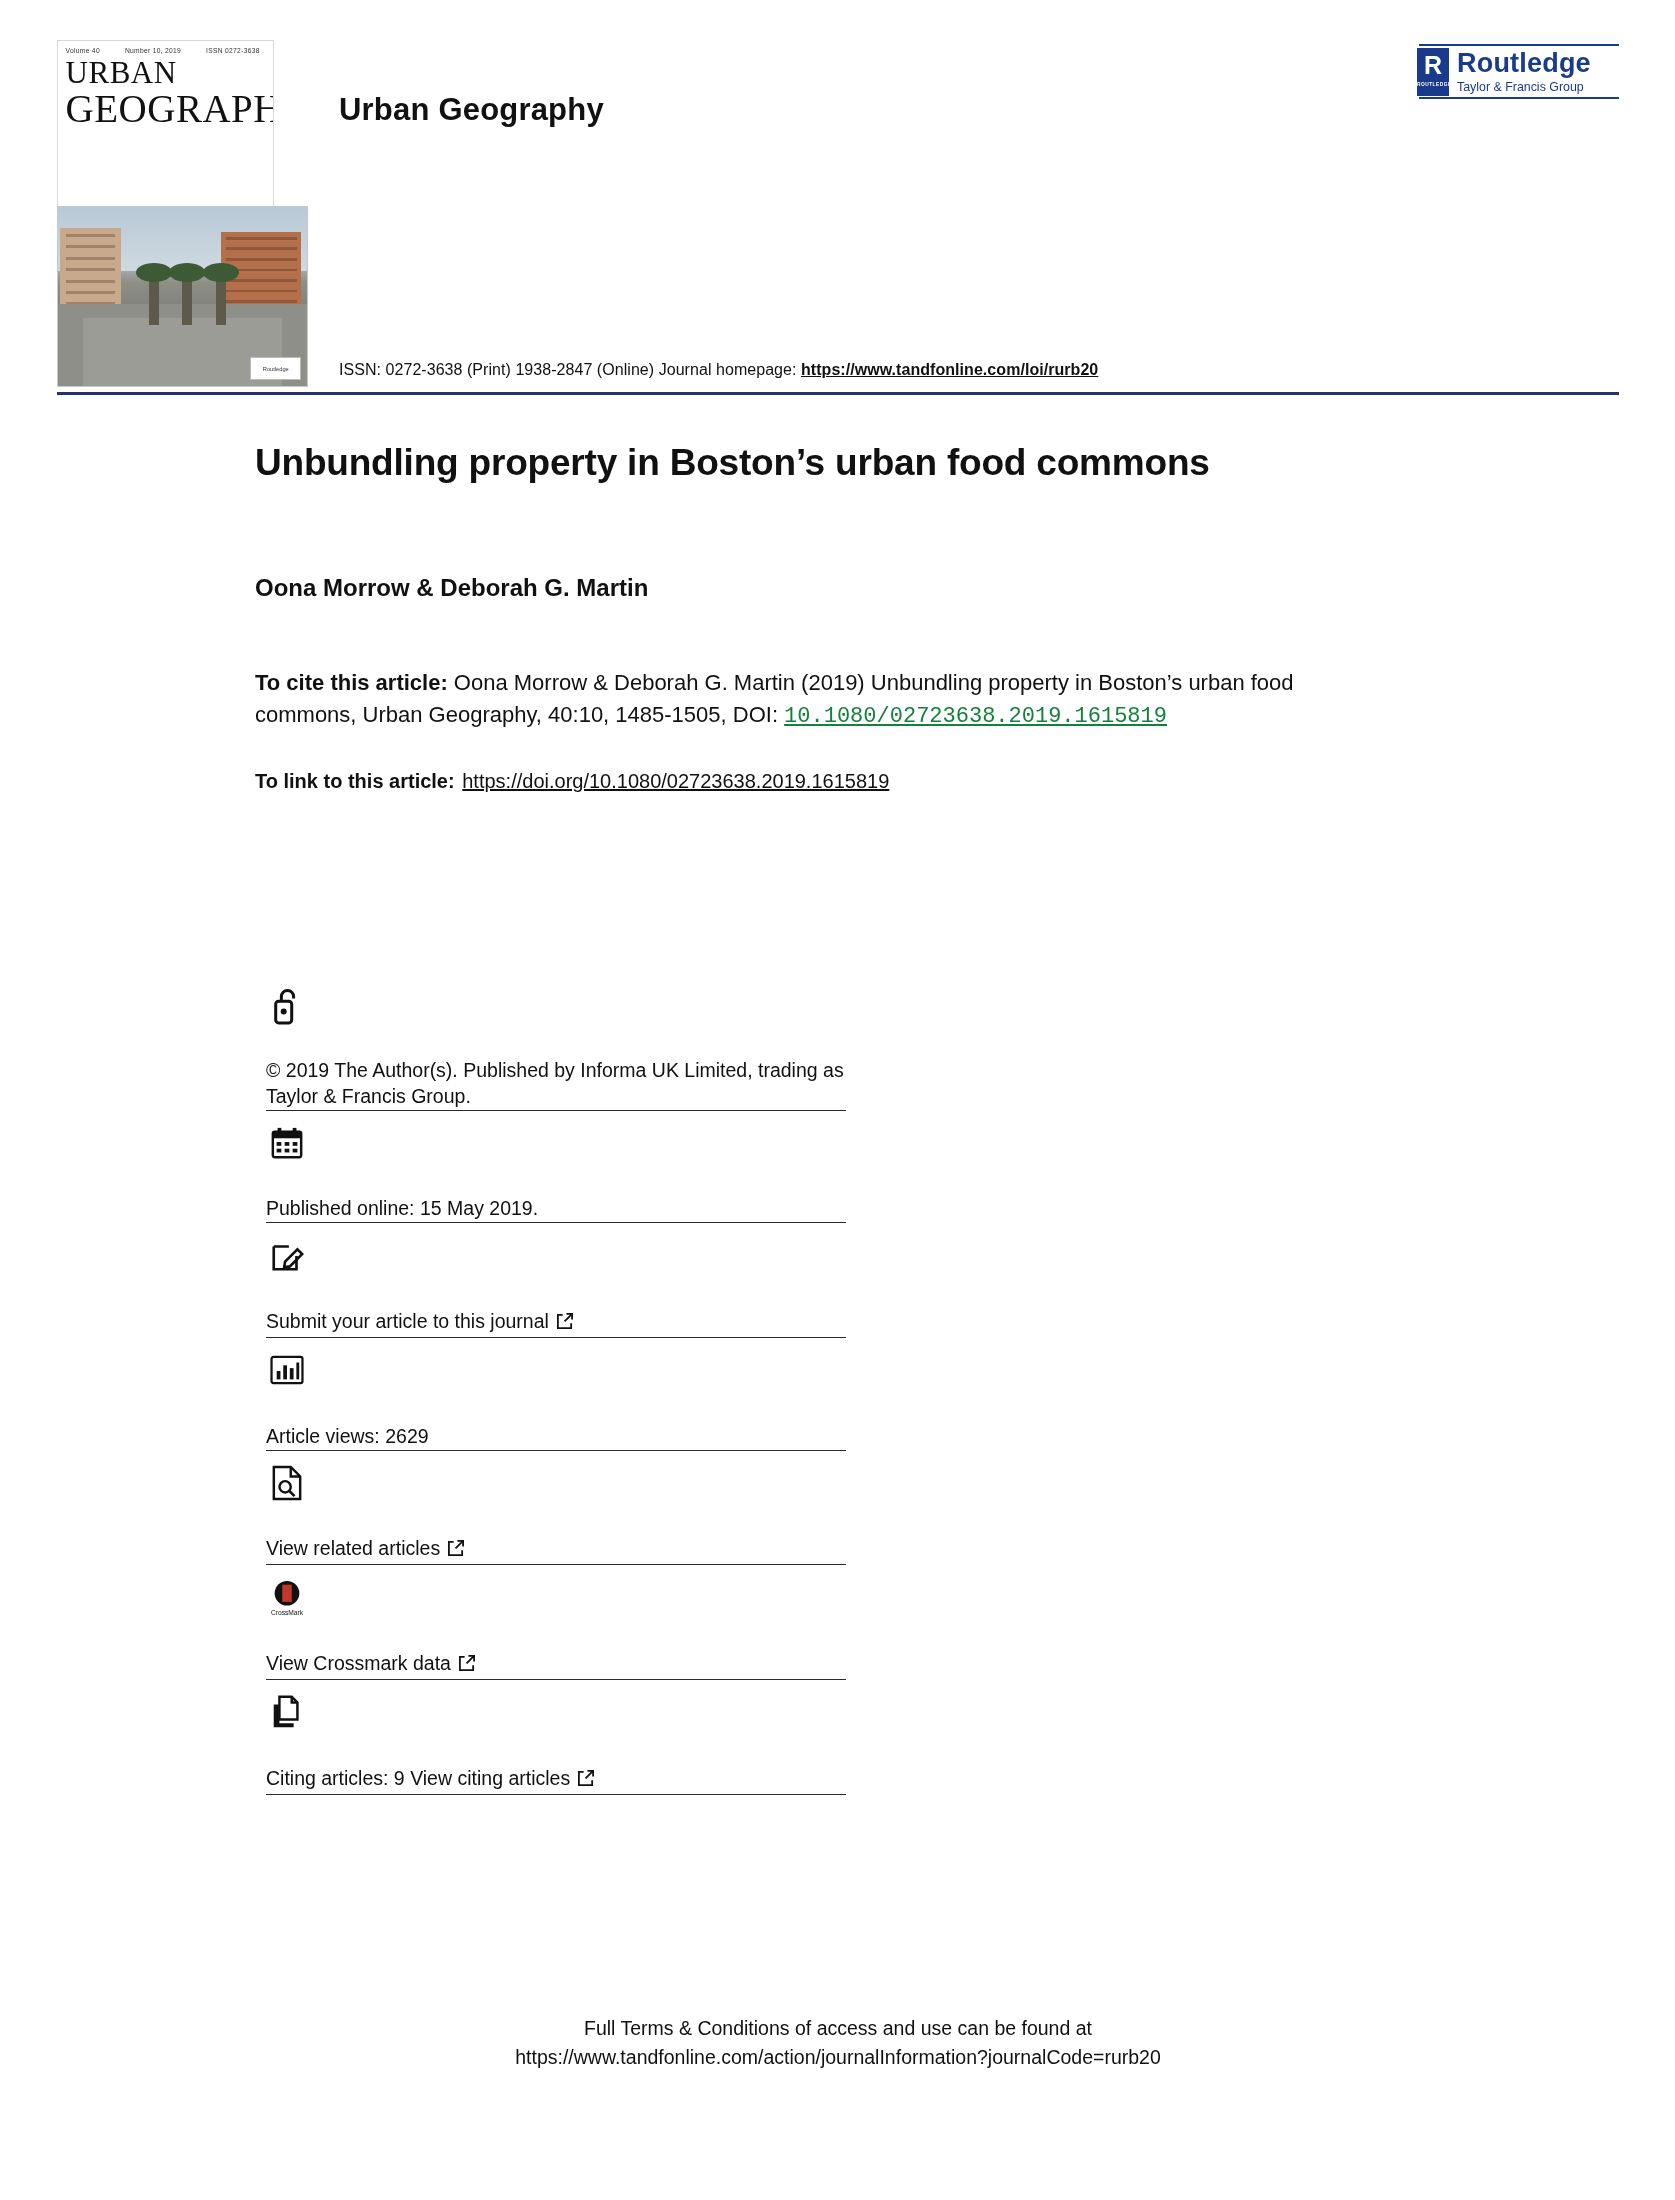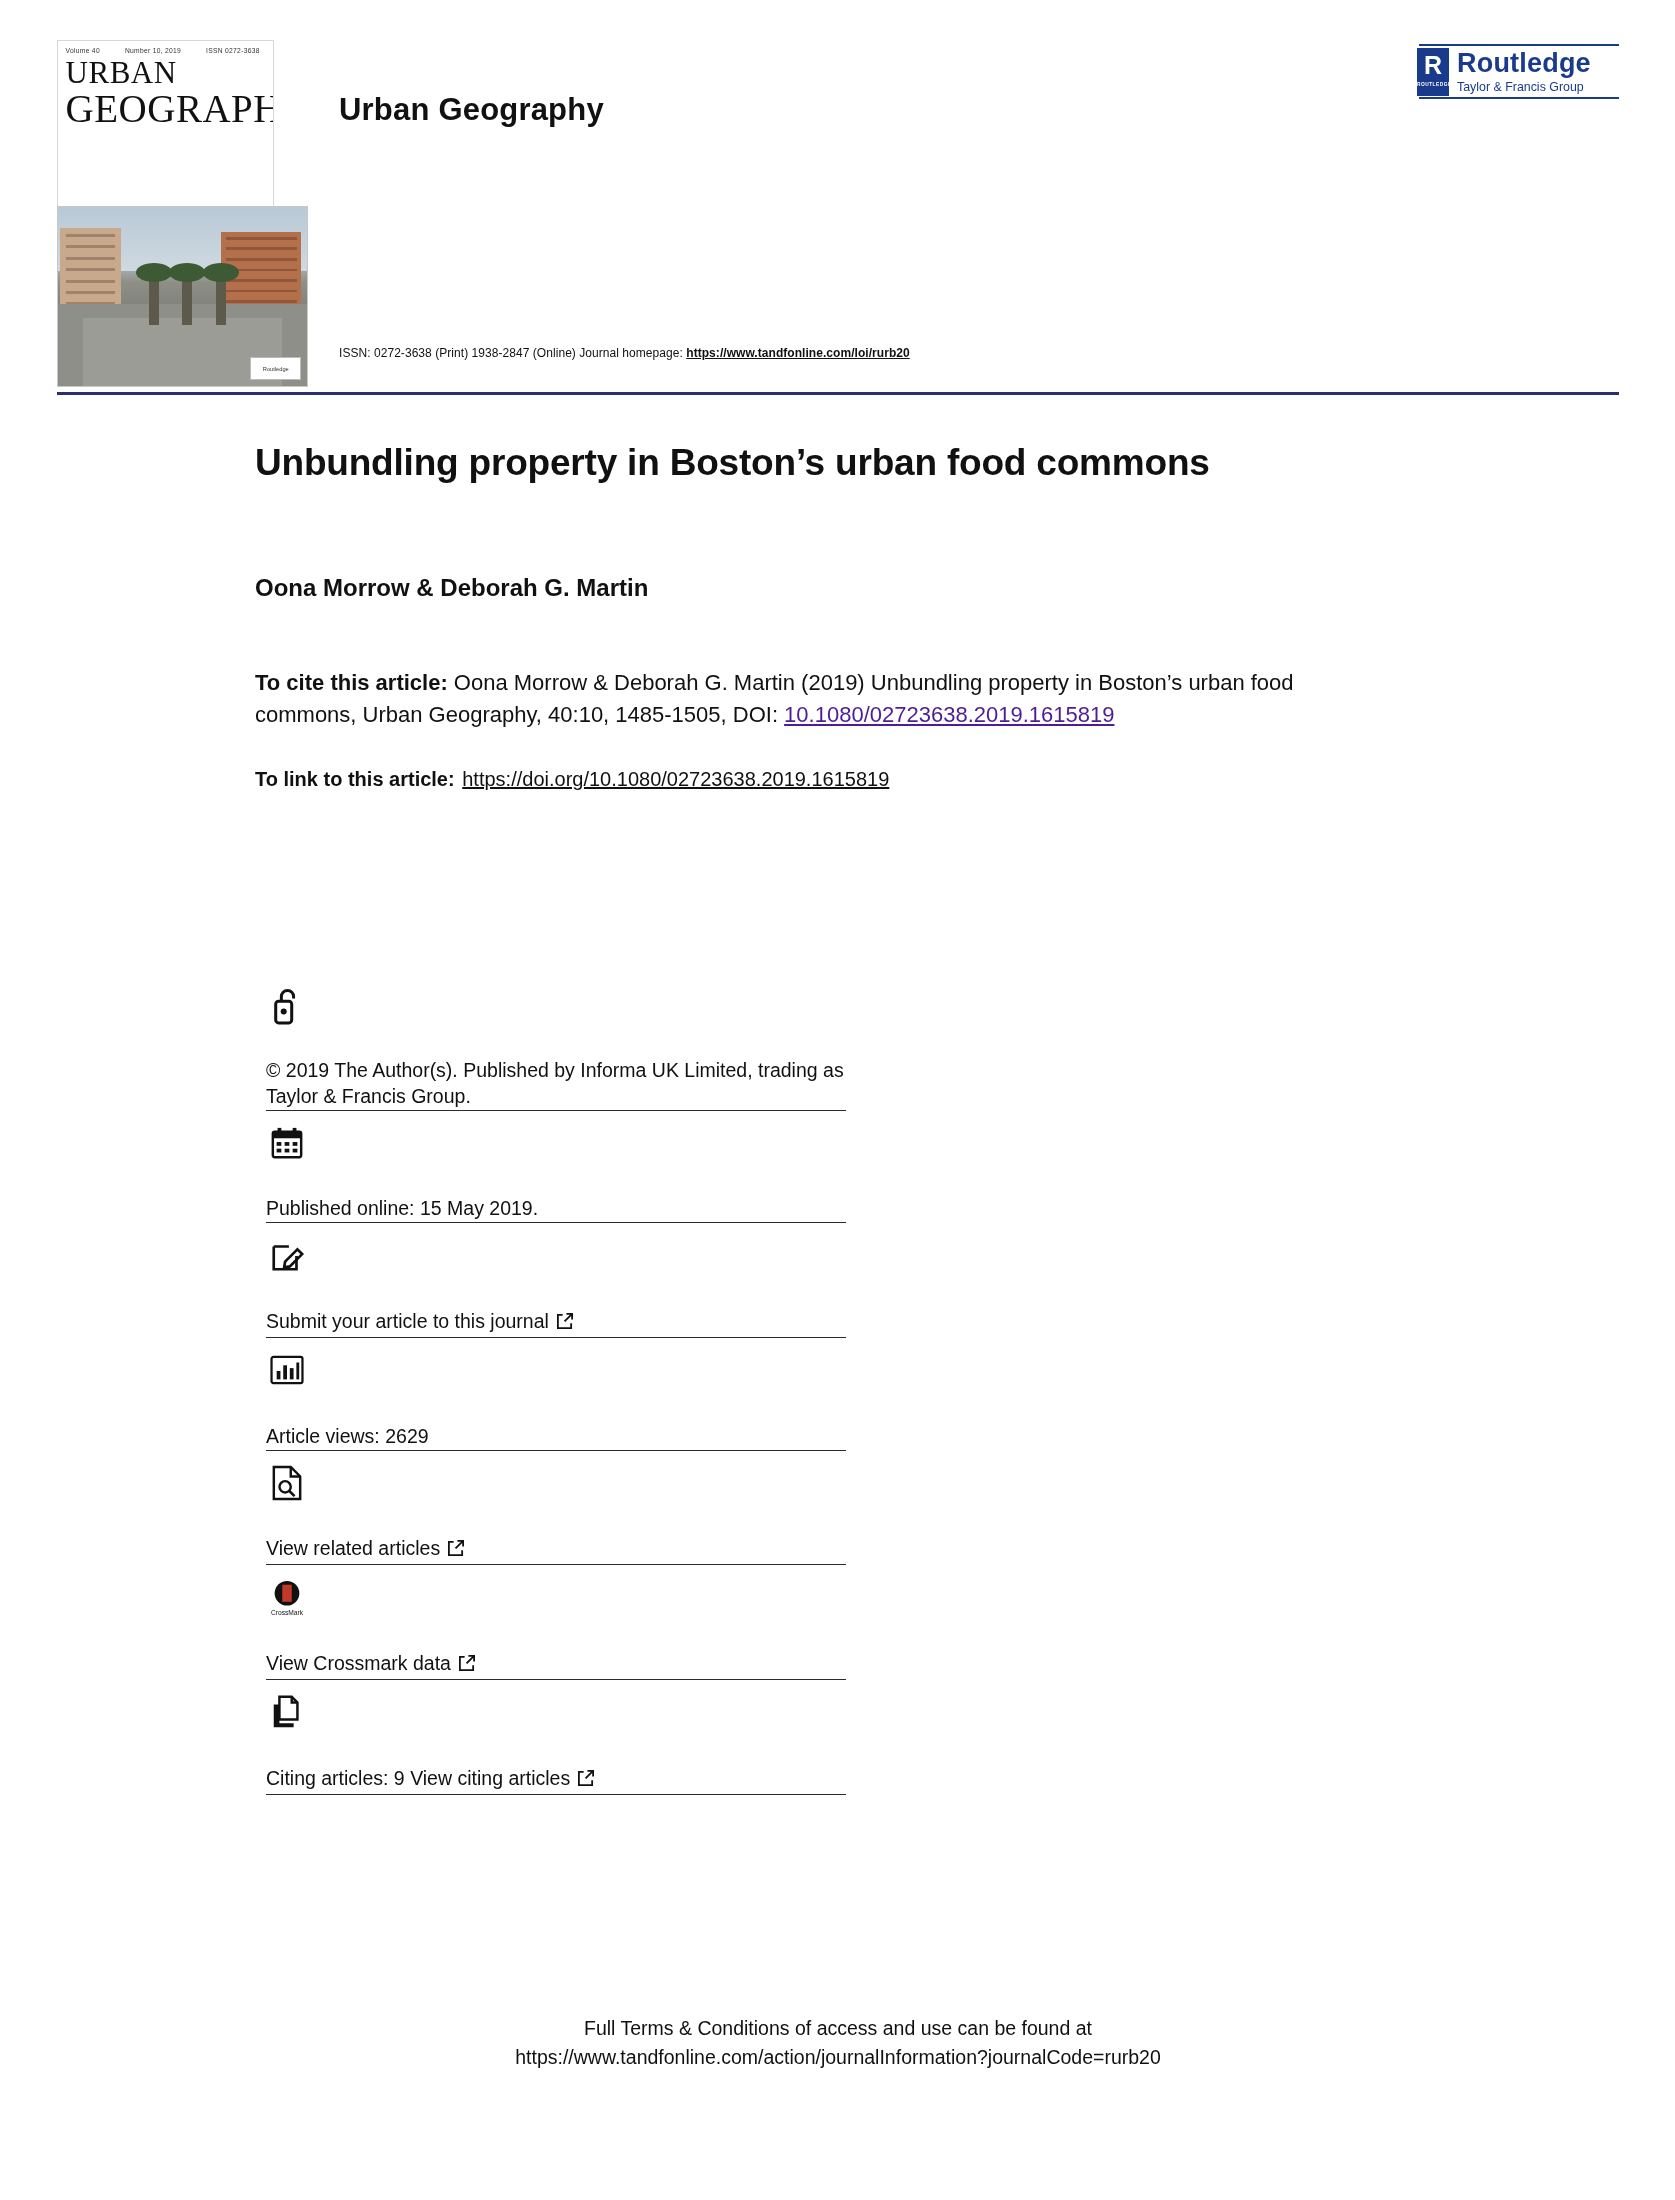--- a/index.html
+++ b/index.html
@@ -142,22 +142,22 @@
   .cp-palm:before { content:""; position:absolute; left:-13.3px; top:-11.4px; width:36px; height:19px; border-radius:50%; background:#3e5a34; }
   .cp-logo {
     position:absolute; right:5.7px; bottom:5.7px; width:51px; height:23px;
     background:#fff; border:1px solid #bbb; font-size:5.7px; color:#333;
     display:flex; align-items:center; justify-content:center;
   }
 
   .issn-line {
     position: absolute;
     left: 282px;
-    top: 306px;
-    font-size: 12px;
+    top: 321px;
+    font-size: 16px;
     color: #111;
     font-weight: 600;
     letter-spacing: 0.05px;
   }
   .issn-line .light { font-weight: 400; }
   .issn-line a { color: #111; text-decoration: underline; }
 
   .header-rule {
     position: absolute;
     left: 57px;
@@ -193,21 +193,21 @@
   }
 
   .cite-block {
     margin-top: 65px;
     font-size: 22px;
     line-height: 1.43;
     color: #111;
     width: 1041px;
   }
   .cite-block b { font-weight: 700; }
-  .cite-block a { color: #4c1d95; text-decoration: underline; }
+  .cite-block a { color: #15803d; text-decoration: underline; font-family: Liberation Mono, monospace; }
 
   .link-block {
     margin-top: 38px;
     font-size: 20px;
     color: #111;
   }
   .link-block b { font-weight: 700; }
   .link-block a { color: #111; text-decoration: underline; margin-left: 7.6px;}
 
   

